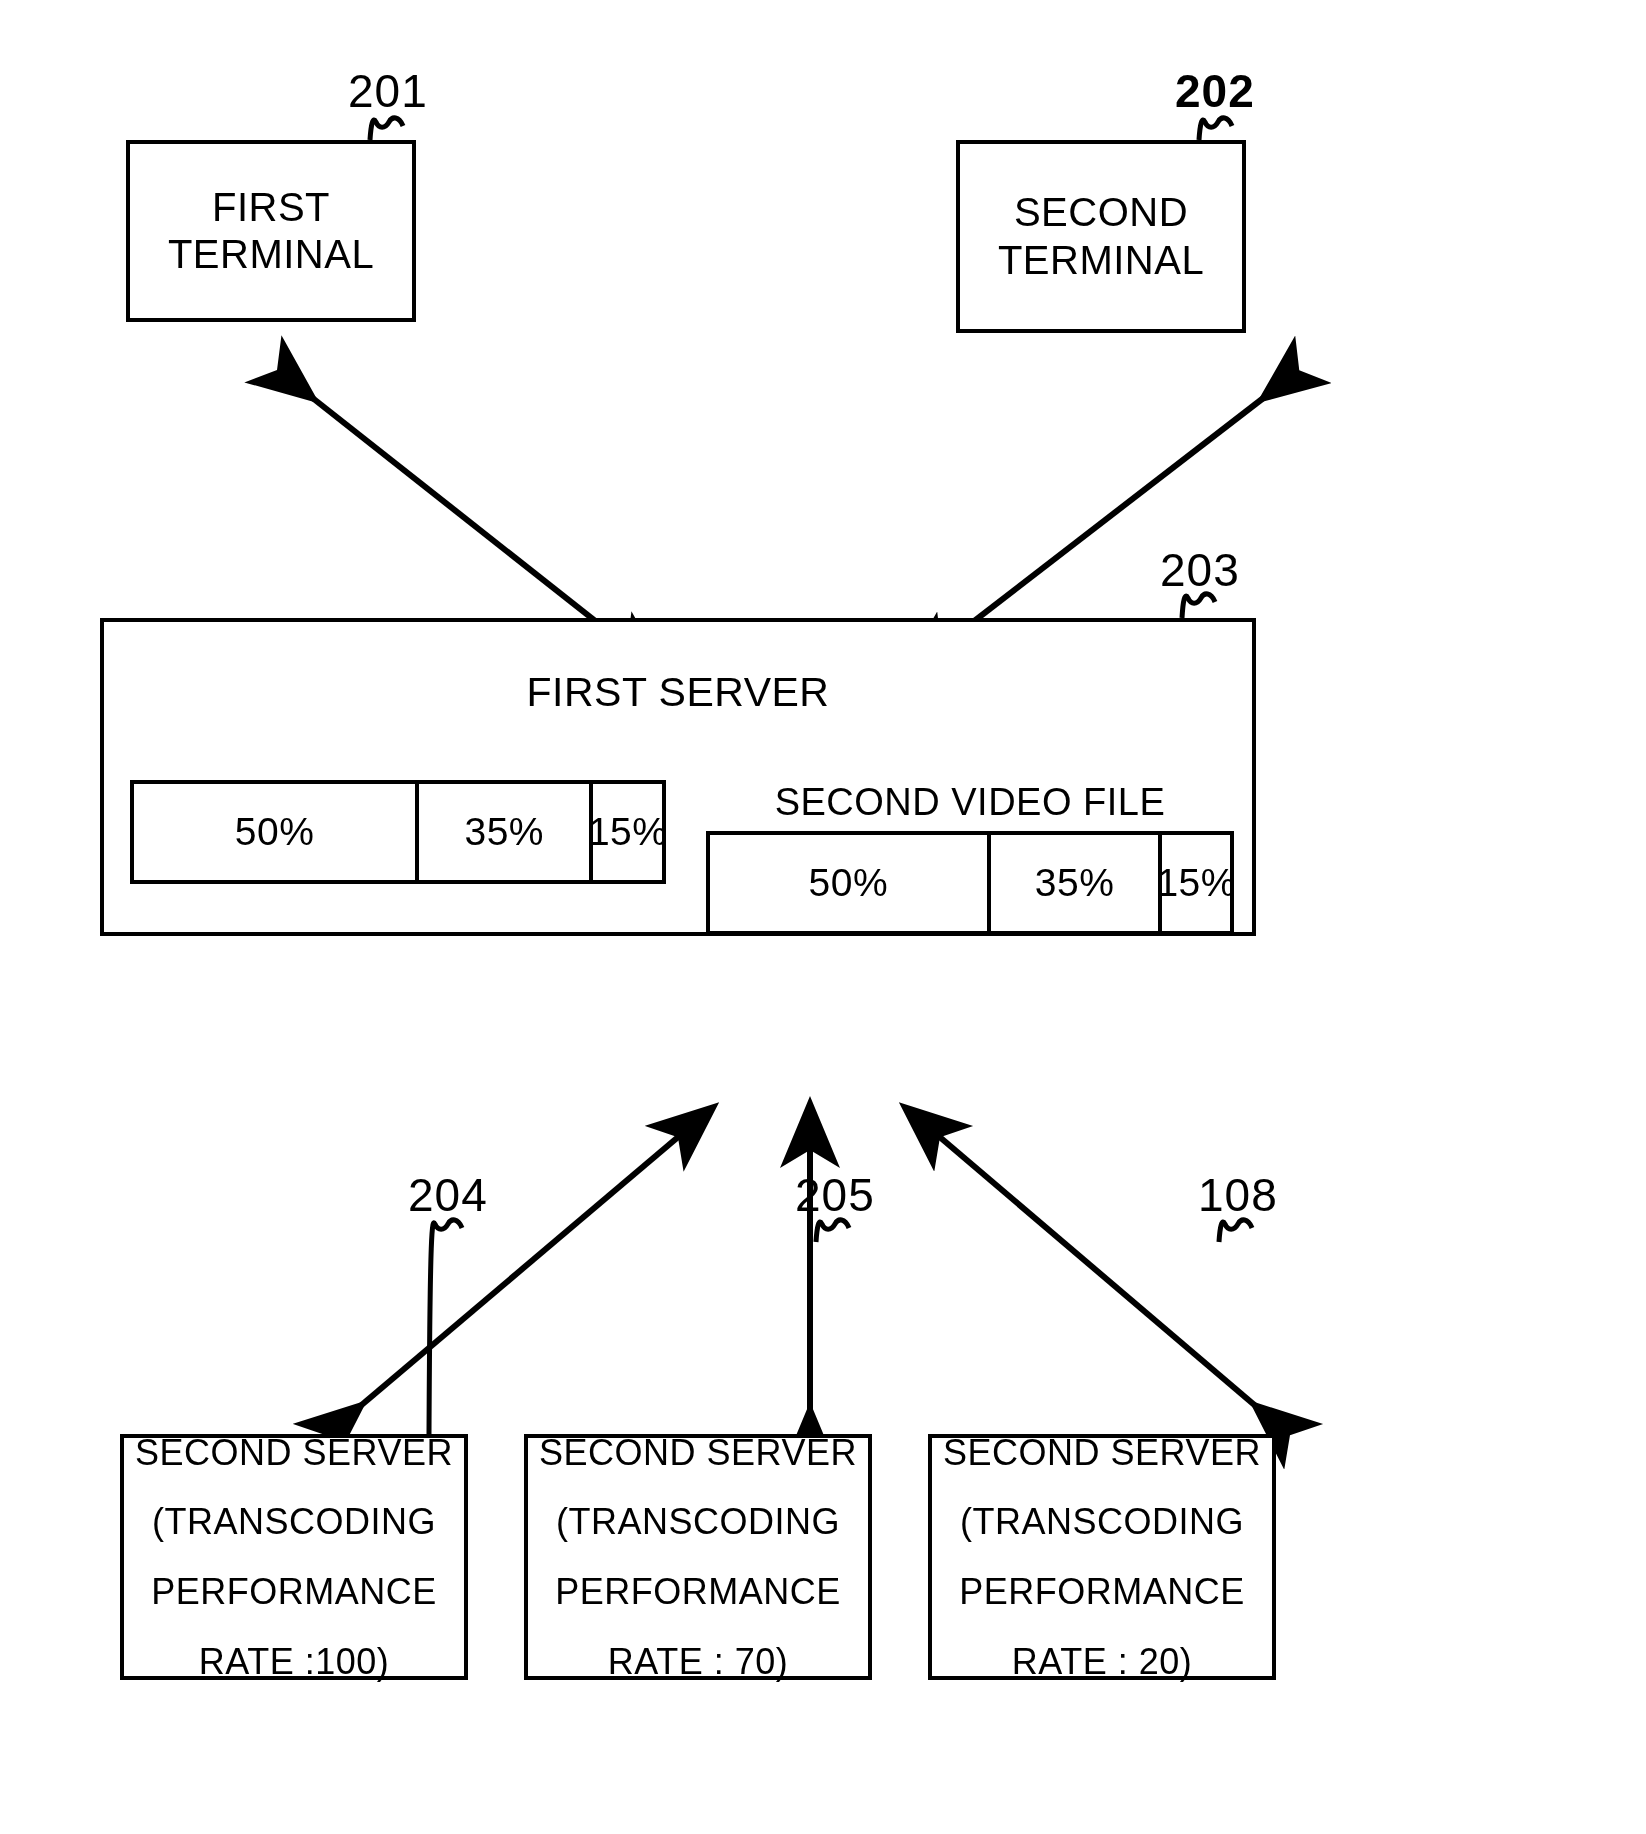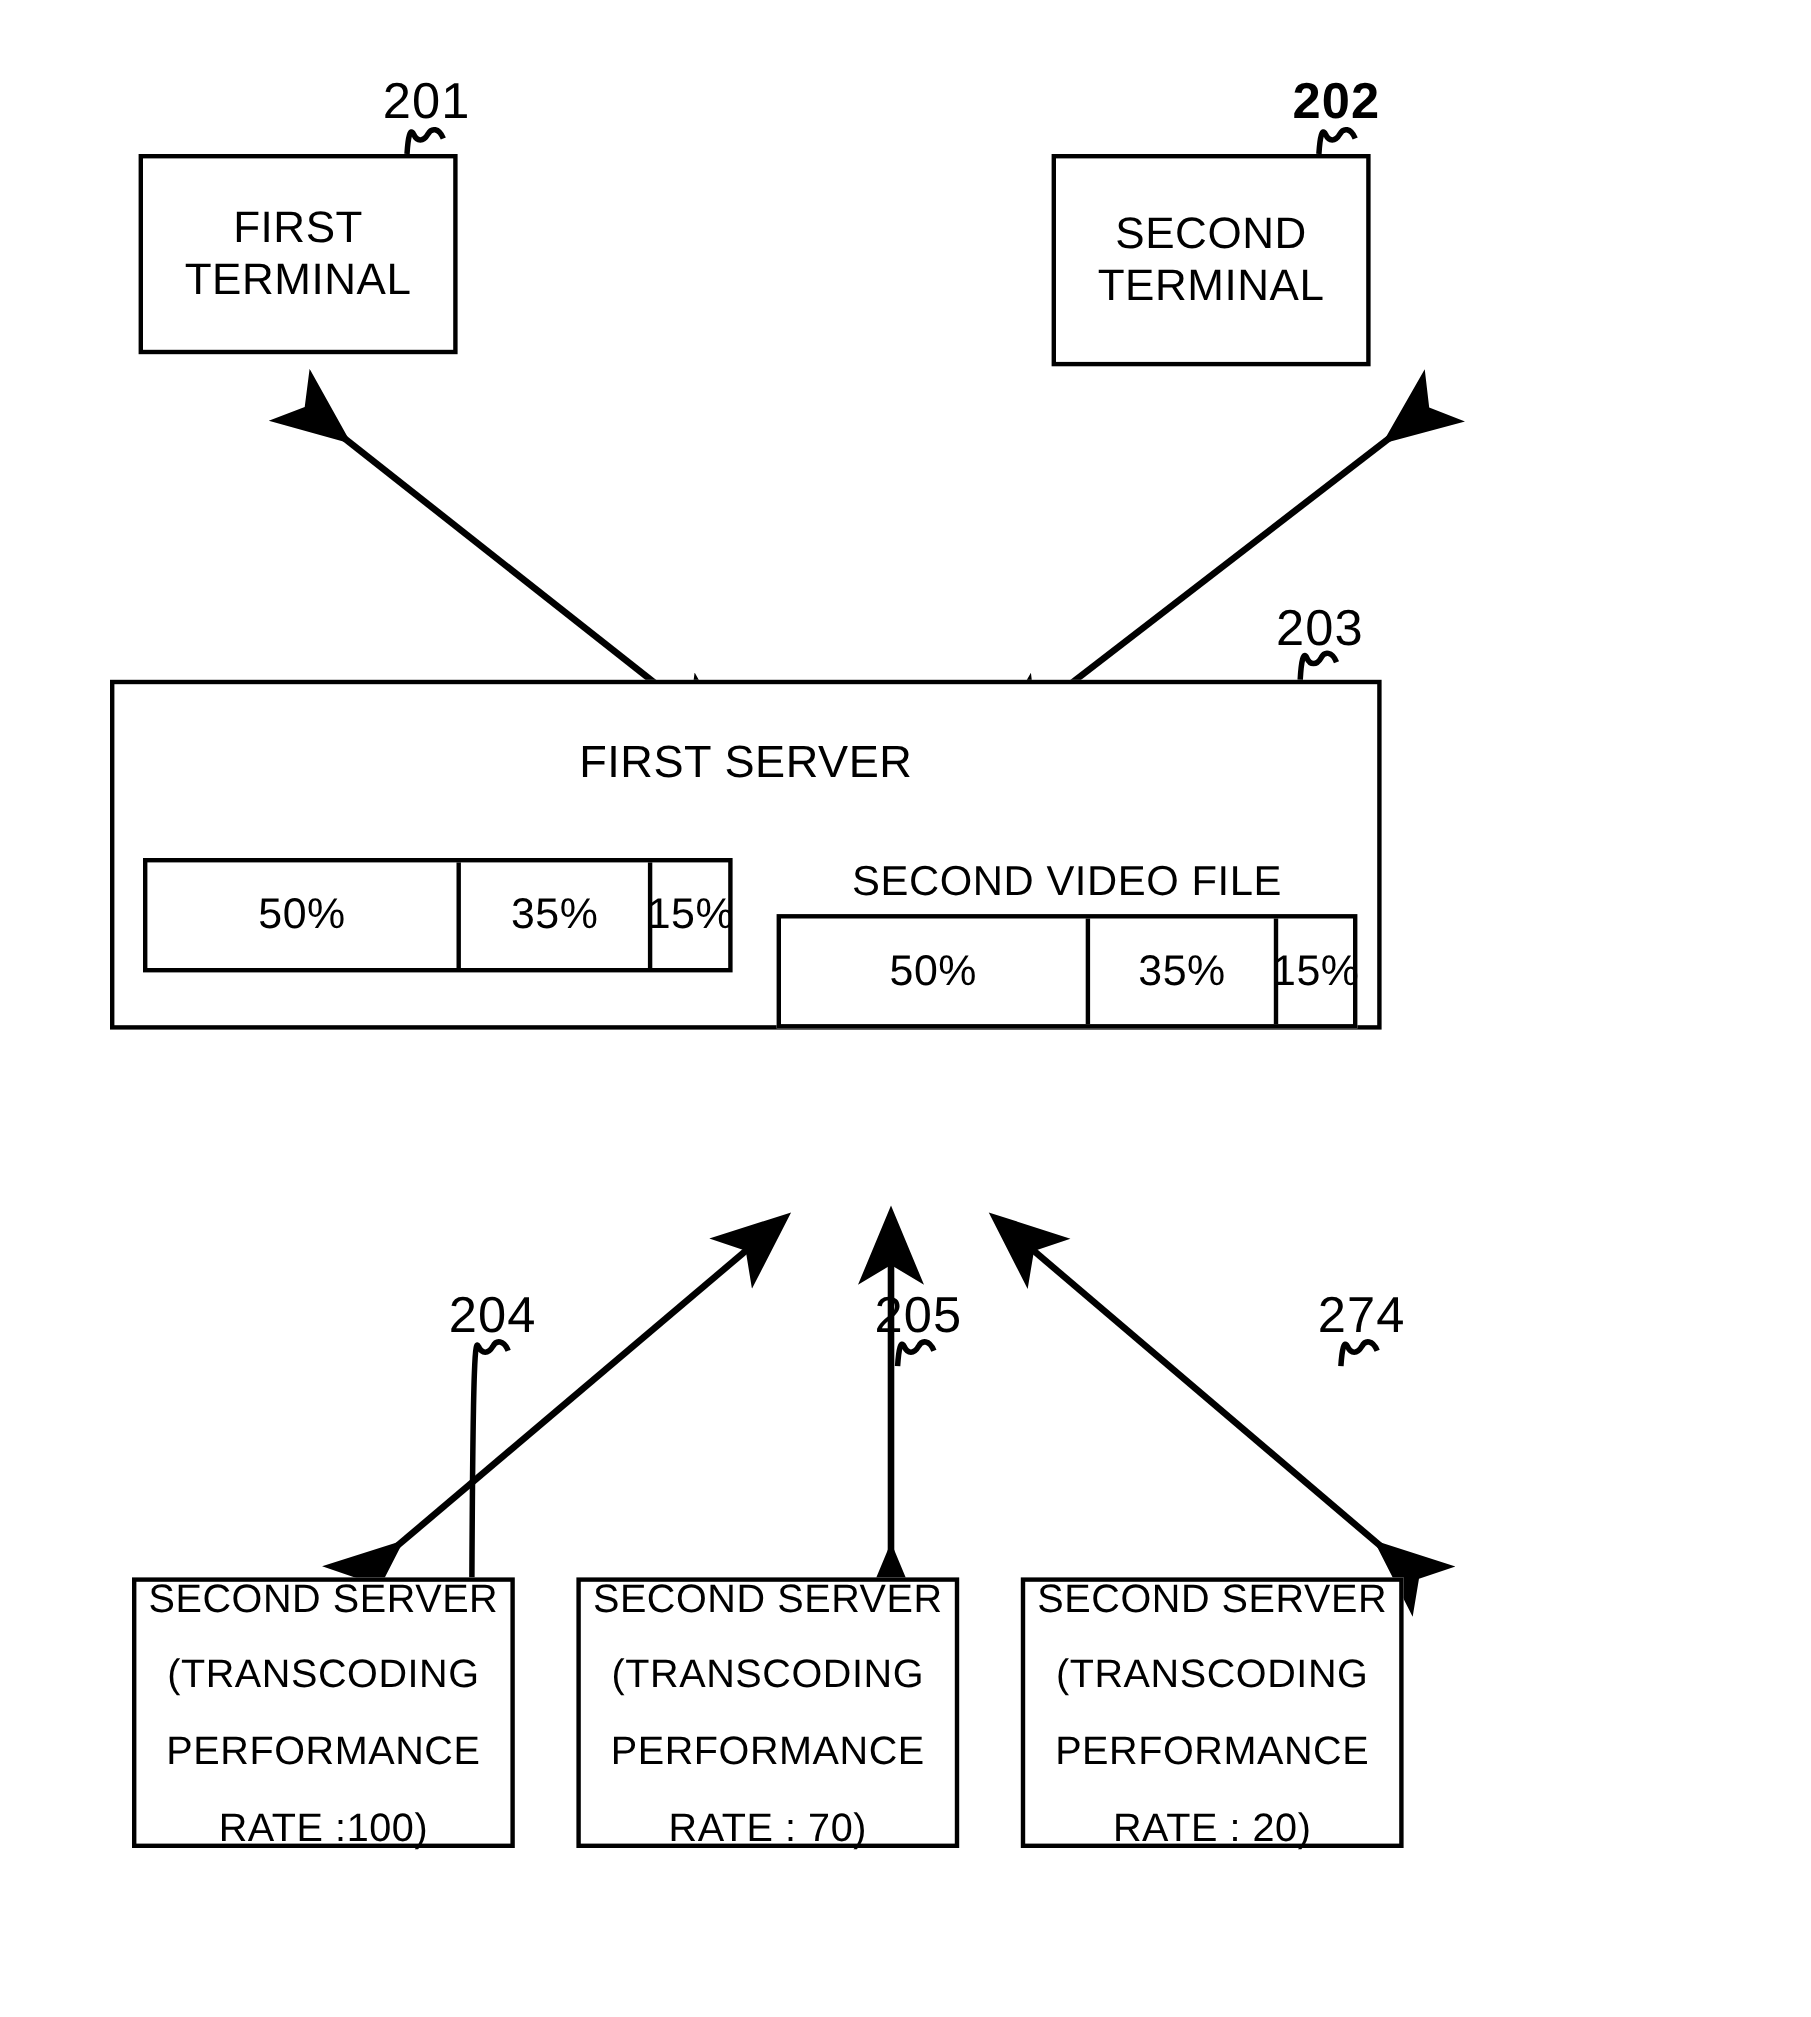--- a/index.html
+++ b/index.html
@@ -169,21 +169,21 @@
   <g>
     <line x1="1258" y1="1408" x2="908" y2="1110" stroke="#000" stroke-width="6" marker-start="url(#ah)" marker-end="url(#ah)"></line>
   </g>
 </svg>
 
 <div class="ref" id="ref-201">201</div>
 <div class="ref" id="ref-202">202</div>
 <div class="ref" id="ref-203">203</div>
 <div class="ref" id="ref-204">204</div>
 <div class="ref" id="ref-205">205</div>
-<div class="ref" id="ref-206">274</div>
+<div class="ref" id="ref-206">108</div>
 
 <div class="node" id="terminal-first">
   <span class="line">FIRST</span>
   <span class="line">TERMINAL</span>
 </div>
 
 <div class="node" id="terminal-second">
   <span class="line">SECOND</span>
   <span class="line">TERMINAL</span>
 </div>

